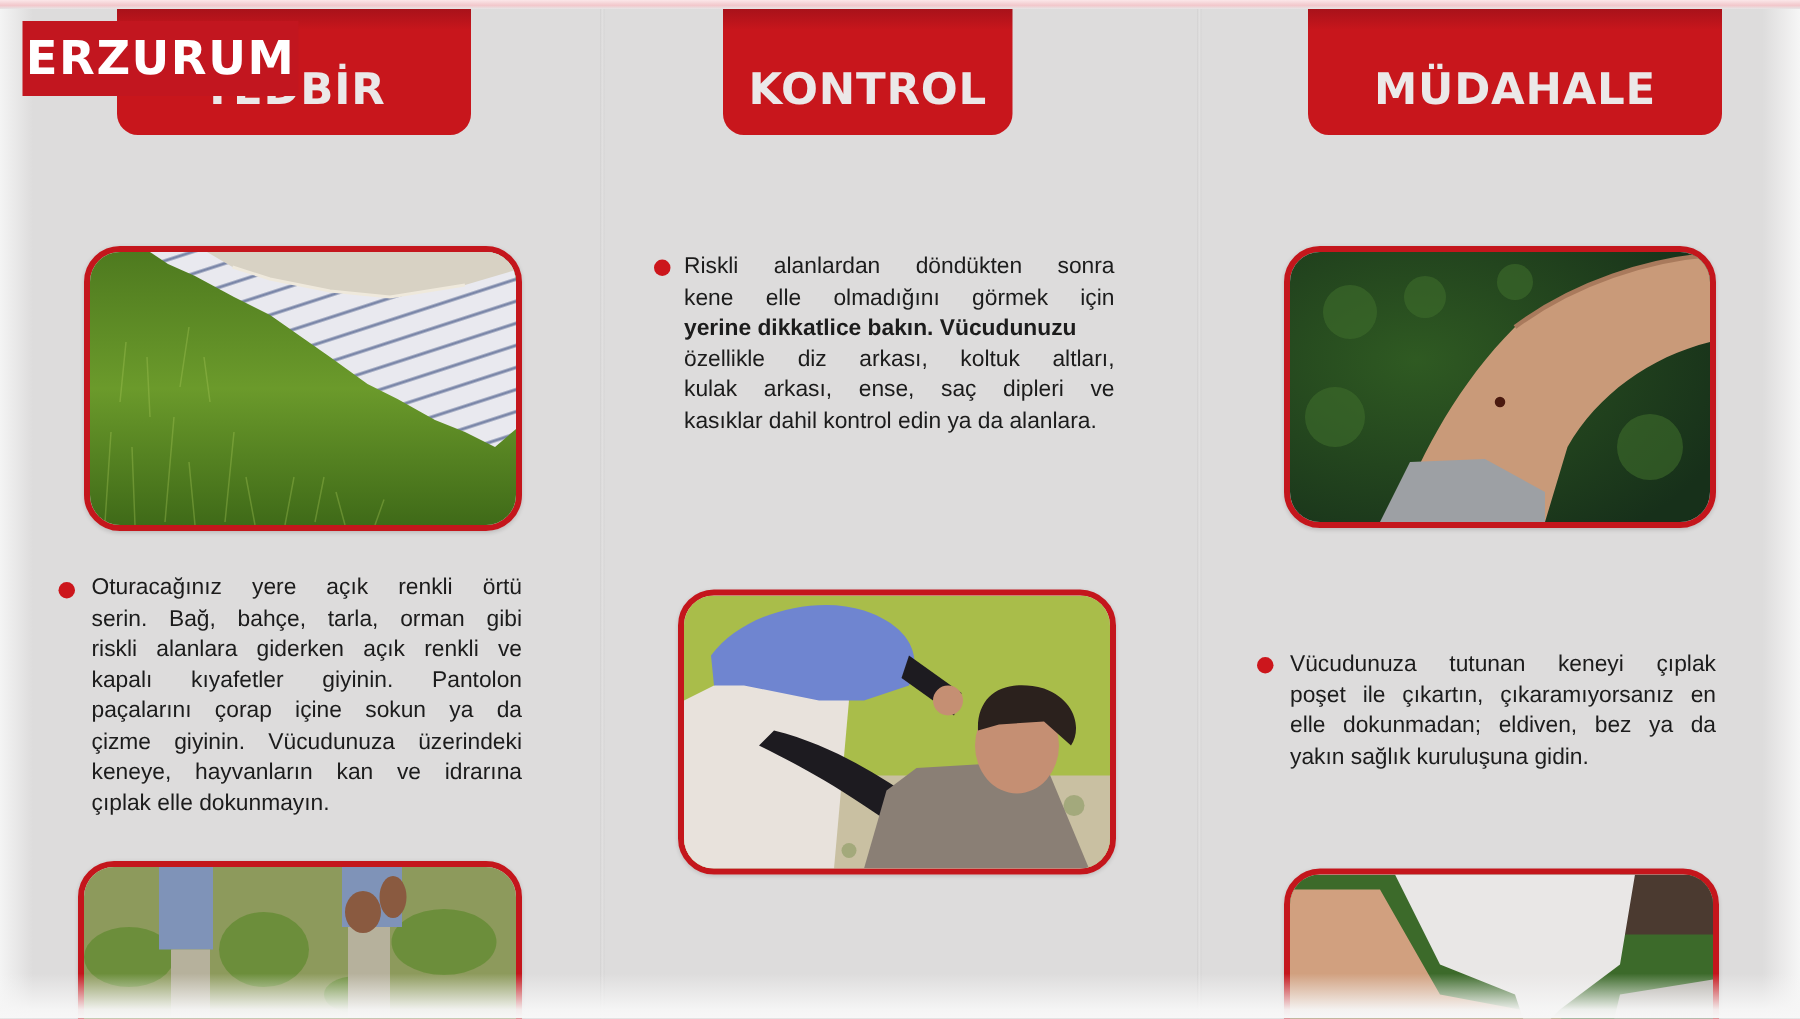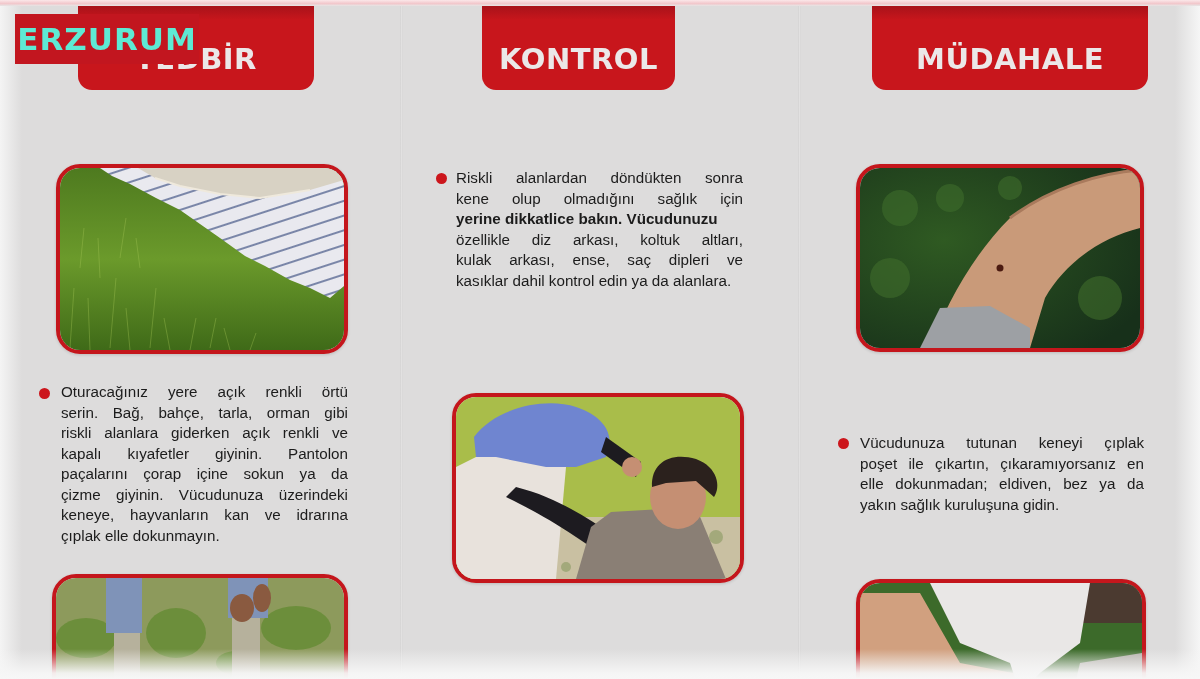--- a/index.html
+++ b/index.html
@@ -34,21 +34,21 @@
       font-family: "DejaVu Sans", sans-serif;
       font-weight: bold;
       font-size: 29px;
       letter-spacing: 0.5px;
       display: flex; align-items: flex-end; justify-content: center;
       padding-bottom: 14px;
     }
     .logo {
       position: absolute; left: 15px; top: 14px; width: 184px; height: 50px;
       background: #c2161f;
-      color: #5eead4;
+      color: #ffffff;
       font-family: "DejaVu Sans", sans-serif;
       font-weight: bold;
       font-size: 31px;
       letter-spacing: 1px;
       display: flex; align-items: center; justify-content: center;
       z-index: 4;
     }
     .photo {
       position: absolute;
       border: 4px solid #c4161c;
@@ -145,21 +145,21 @@
     <rect x="172" y="0" width="40" height="40" fill="#7f93b8"></rect>
     <rect x="176" y="40" width="28" height="70" fill="#b6b19c"></rect>
     <ellipse cx="186" cy="30" rx="12" ry="14" fill="#8a5a40"></ellipse>
     <ellipse cx="206" cy="20" rx="9" ry="14" fill="#8a5a40"></ellipse>
   </svg>
 </div>
 
 <div class="bullet-dot" style="left:436px; top:173px;"></div>
 <div class="bullet-block" style="left:456px; top:168px; width:287px;">
   <span class="line">Riskli alanlardan döndükten sonra</span>
-  <span class="line">kene olup olmadığını sağlık için</span>
+  <span class="line">kene elle olmadığını görmek için</span>
   <span class="line left">yerine dikkatlice bakın. Vücudunuzu</span>
   <span class="line">özellikle diz arkası, koltuk altları,</span>
   <span class="line">kulak arkası, ense, saç dipleri ve</span>
   <span class="line last">kasıklar dahil kontrol edin ya da alanlara.</span>
 </div>
 
 <div class="photo" style="left:452px; top:393px; width:292px; height:190px;">
   <svg width="284" height="182" viewBox="0 0 284 182">
     <rect width="284" height="182" fill="#a9bd4a"></rect>
     <rect y="120" width="284" height="62" fill="#c9c0a2"></rect>

